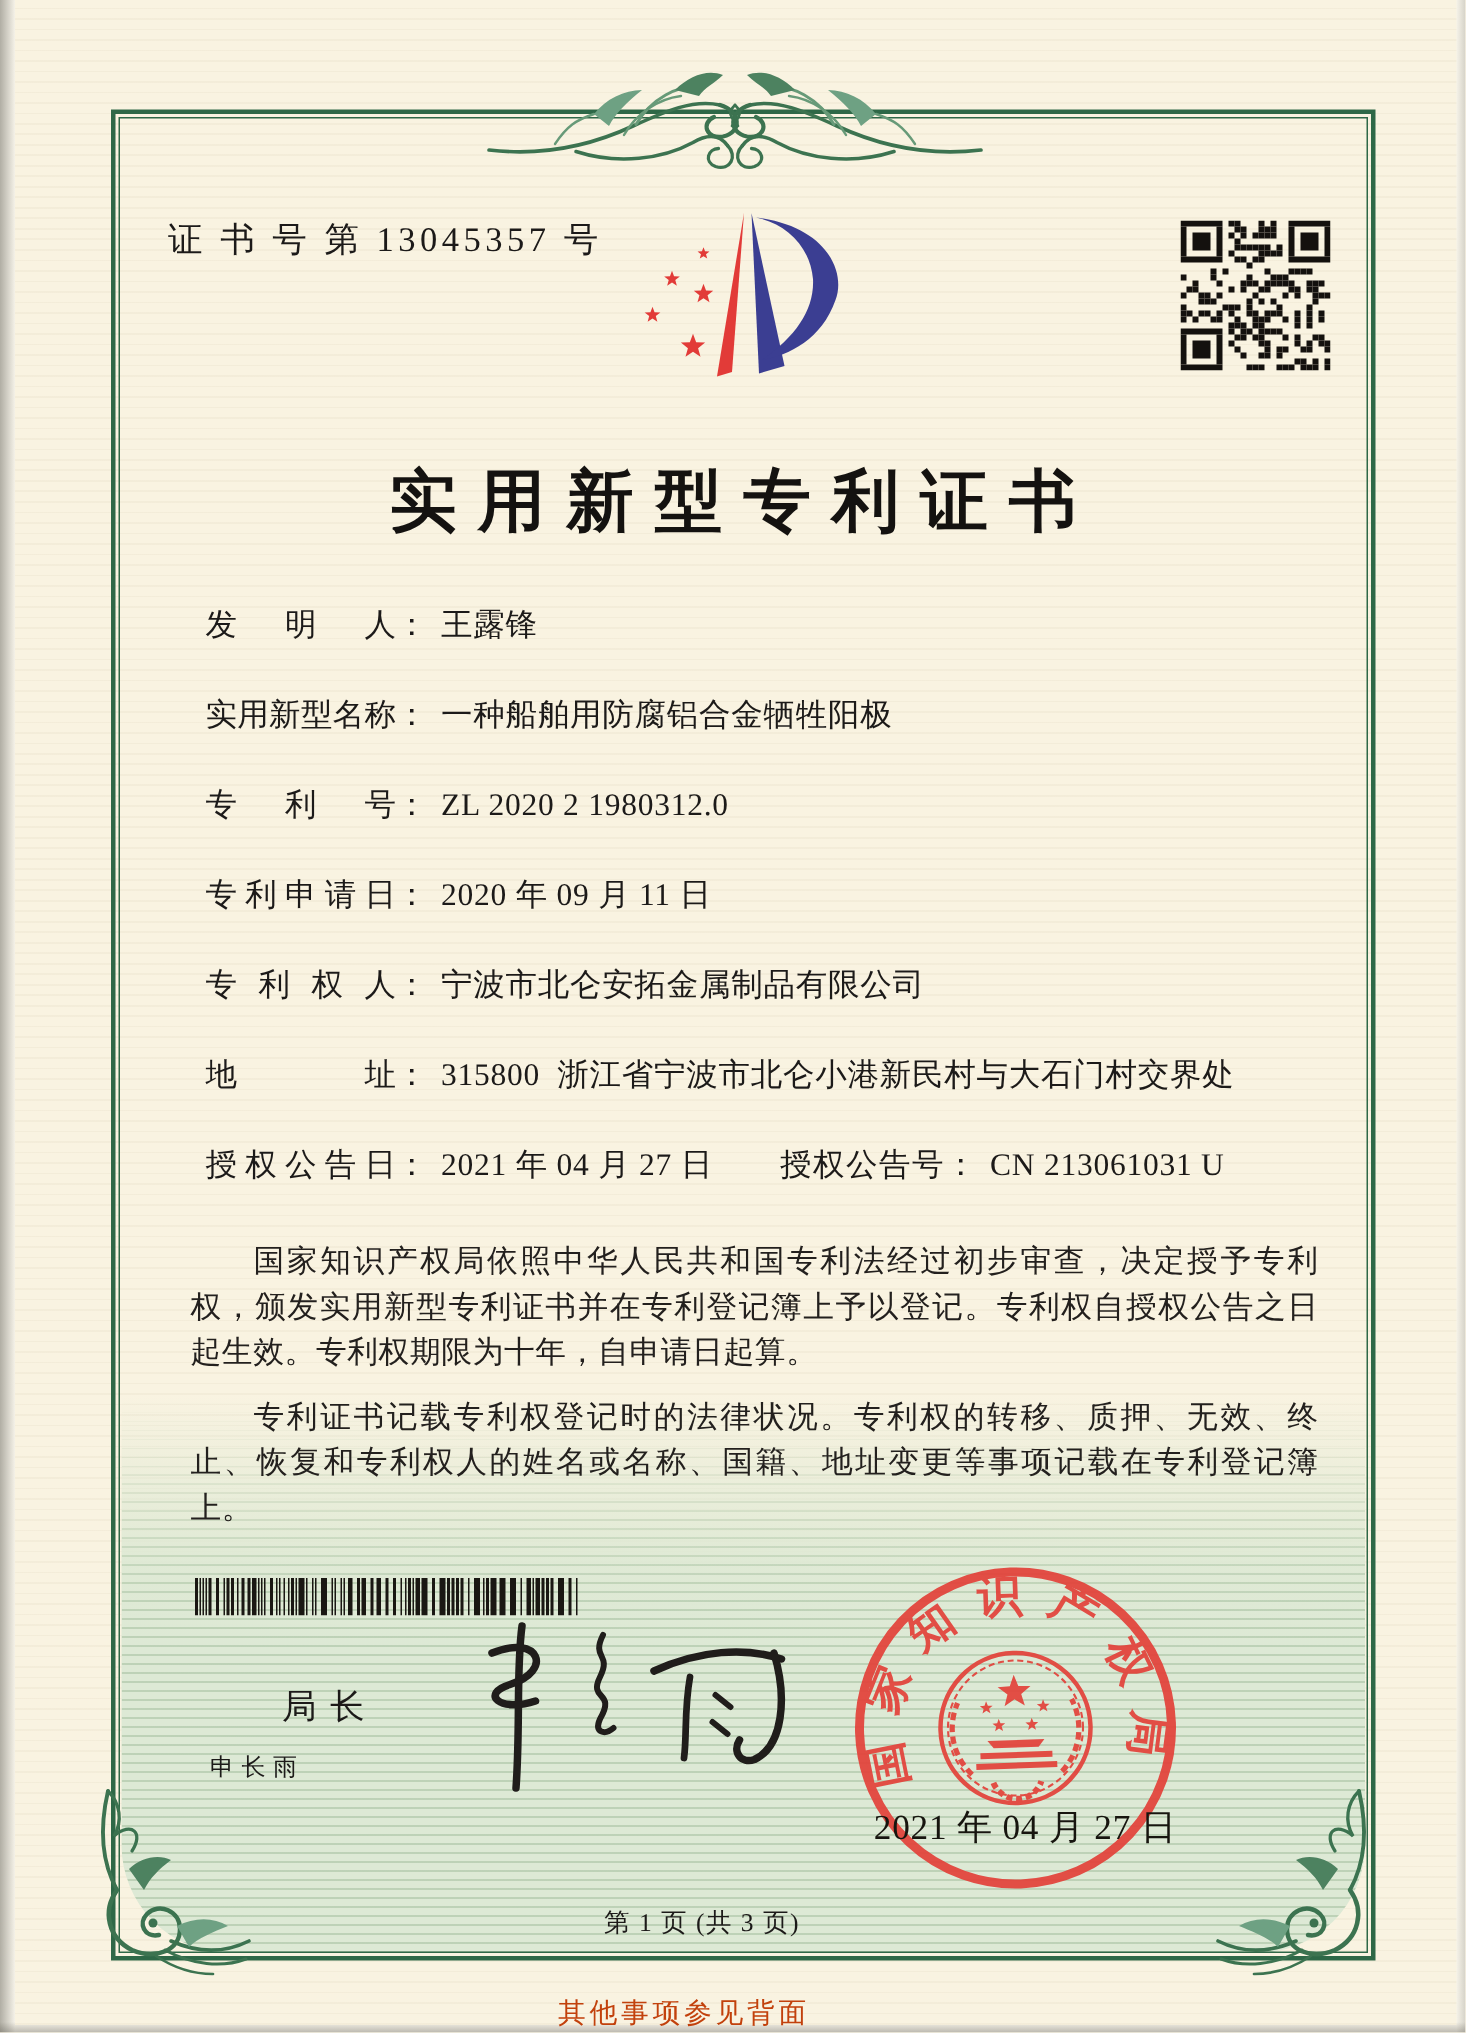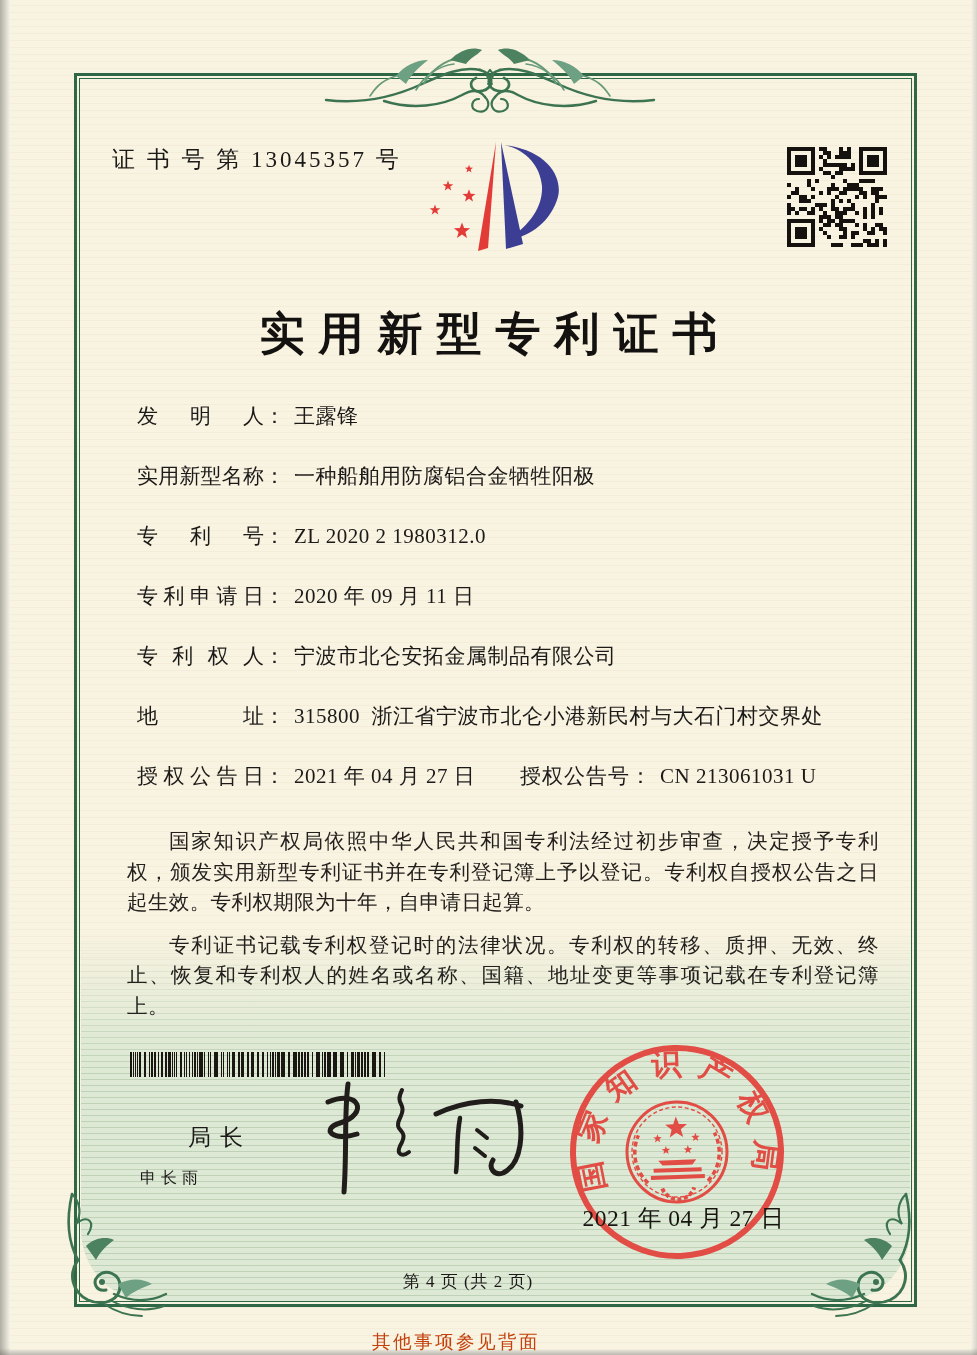--- a/index.html
+++ b/index.html
@@ -495,16 +495,16 @@
       <path d="M-19,8 L19,8 L15,13 L-15,13 Z"></path>
       <path d="M-24,16 L24,16 L24,20 L-24,20 Z"></path>
       <path d="M-27,23 L27,23 L27,27 L-27,27 Z"></path>
     </g>
     <text font-size="30" font-weight="bold" fill="#e2413a" font-family="'Liberation Serif','DejaVu Serif',serif" letter-spacing="15">
       <textPath href="#sealArc" startOffset="50%" text-anchor="middle">国家知识产权局</textPath>
     </text>
   </svg>
   <div class="seal-date">2021 年 04 月 27 日</div>
 
-  <div class="page-info">第 4 页 (共 2 页)</div>
+  <div class="page-info">第 1 页 (共 3 页)</div>
   <div class="footer-note">其他事项参见背面</div>
 
 </div>
 
 </body></html>

